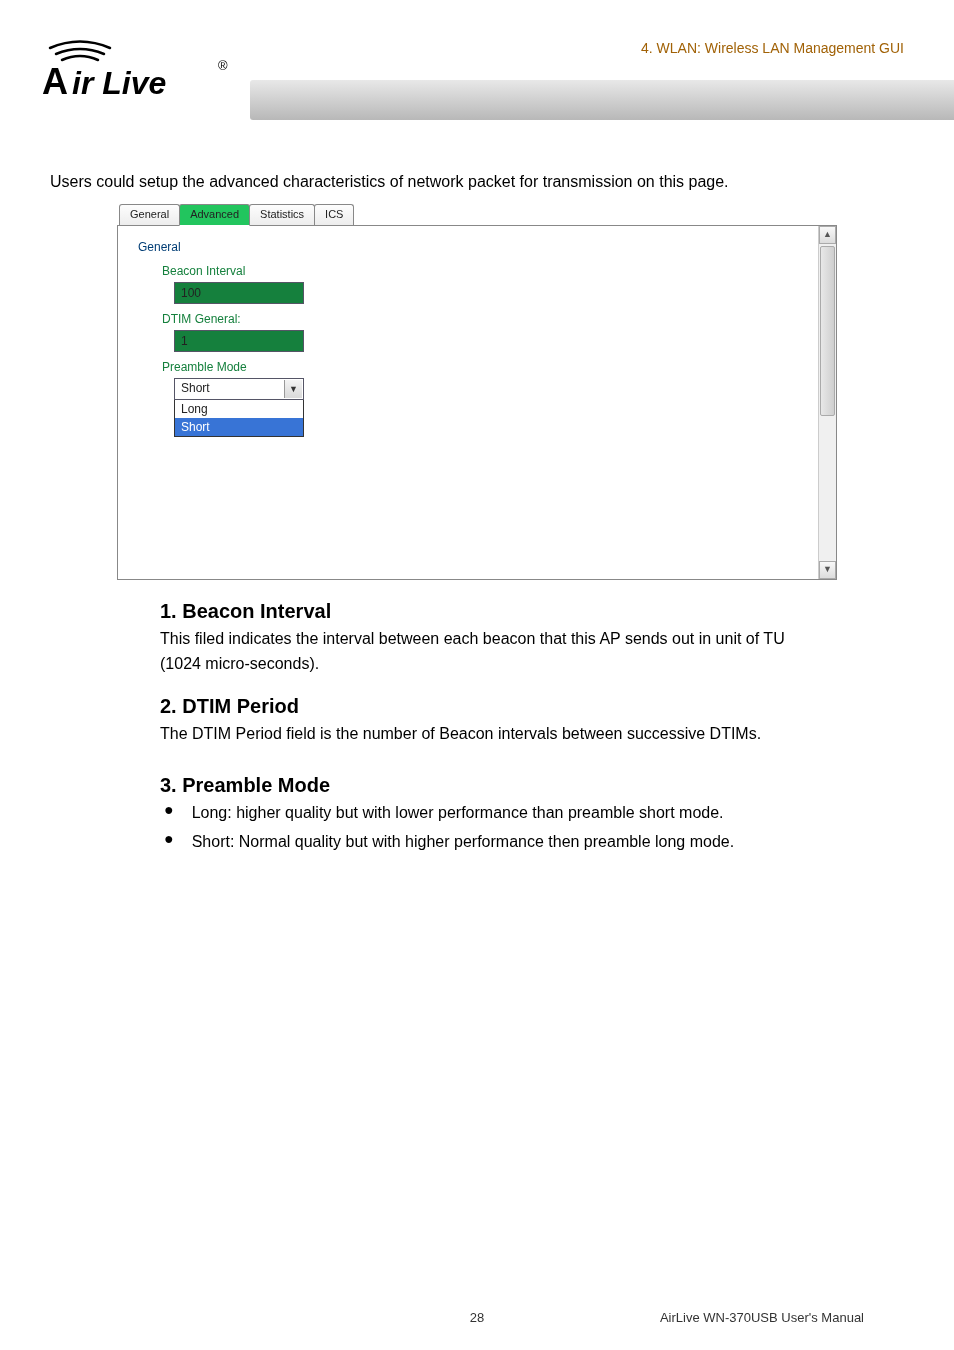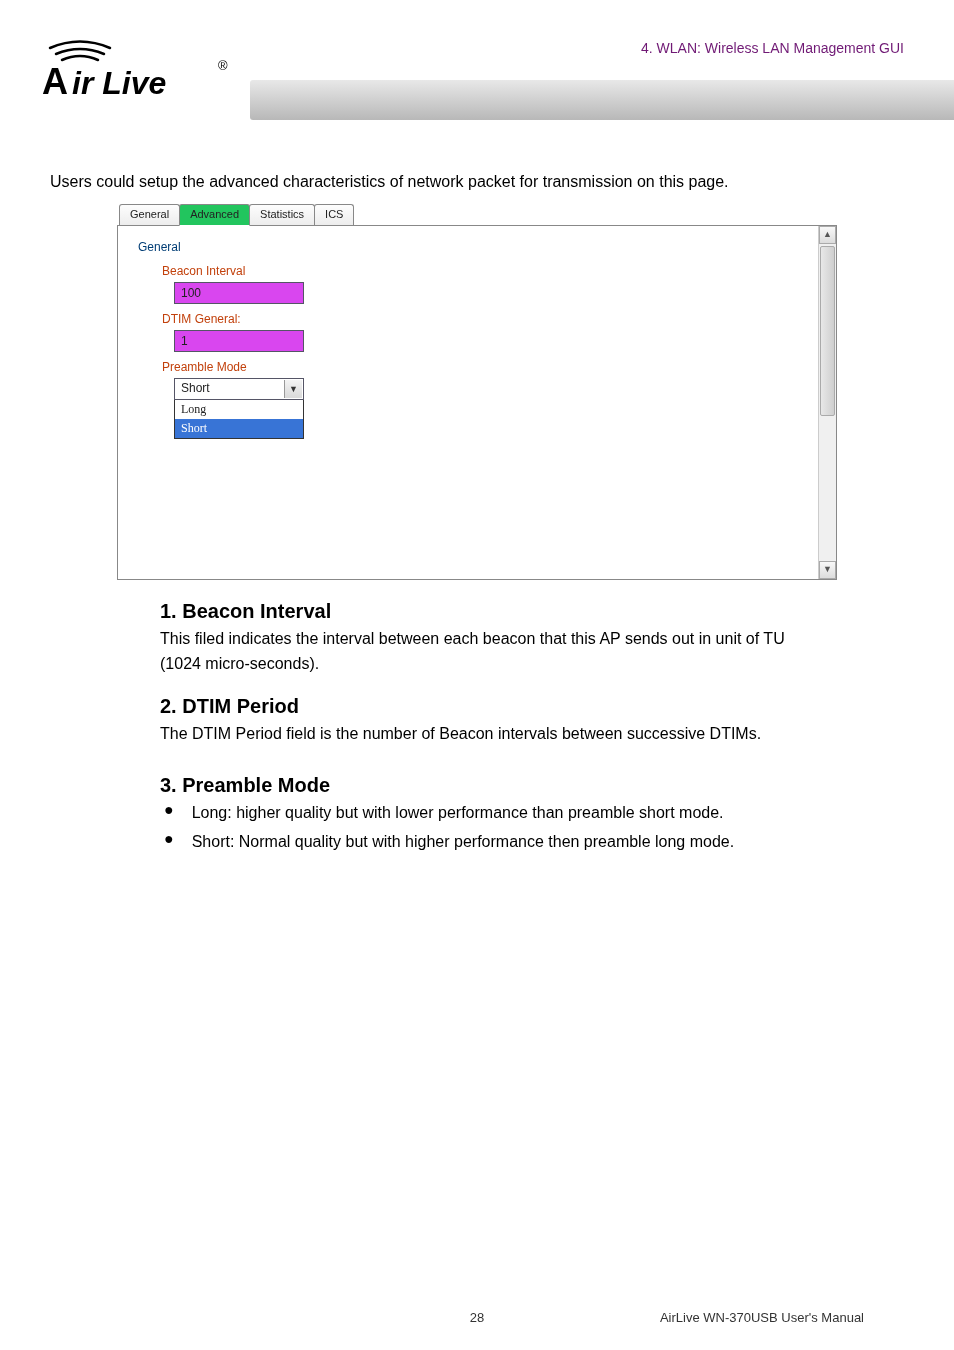--- a/index.html
+++ b/index.html
@@ -19,21 +19,21 @@
   .logo {
     position: absolute;
     left: 40px;
     top: 30px;
   }
   .header-text {
     position: absolute;
     right: 50px;
     top: 40px;
     font-size: 14px;
-    color: #701a75;
+    color: #a16207;
   }
   .header-bar {
     position: absolute;
     left: 250px;
     right: 0;
     top: 80px;
     height: 40px;
     background: linear-gradient(to bottom, #e8e8e8 0%, #d0d0d0 50%, #b8b8b8 100%);
     border-radius: 3px 0 0 3px;
   }
@@ -116,31 +116,31 @@
     border: 1px solid #aaa;
     border-radius: 2px;
   }
   .groupbox-title {
     font-size: 12px;
     color: #003d75;
     margin-bottom: 10px;
   }
   .field-label {
     font-size: 12px;
-    color: #c2410c;
+    color: #15803d;
     margin-left: 24px;
     margin-top: 8px;
     margin-bottom: 4px;
   }
   .field-input {
     margin-left: 36px;
     width: 130px;
     height: 22px;
     border: 1px solid #556;
-    background: #d946ef;
+    background: #15803d;
     font-size: 12px;
     padding: 2px 6px;
     color: #222;
   }
   .combo-wrapper {
     margin-left: 36px;
     width: 144px;
     position: relative;
   }
   .combo {
@@ -167,21 +167,20 @@
   .combo-list {
     border: 1px solid #333;
     border-top: none;
     width: 130px;
     background: #fff;
     font-size: 12px;
   }
   .combo-item {
     padding: 2px 6px;
     color: #222;
-    font-family: Liberation Serif, serif;
   }
   .combo-item.selected {
     background: #3874d6;
     color: #fff;
   }
   .body-sub {
     padding: 0 90px 0 110px;
   }
   .h3 {
     font-size: 20px;

